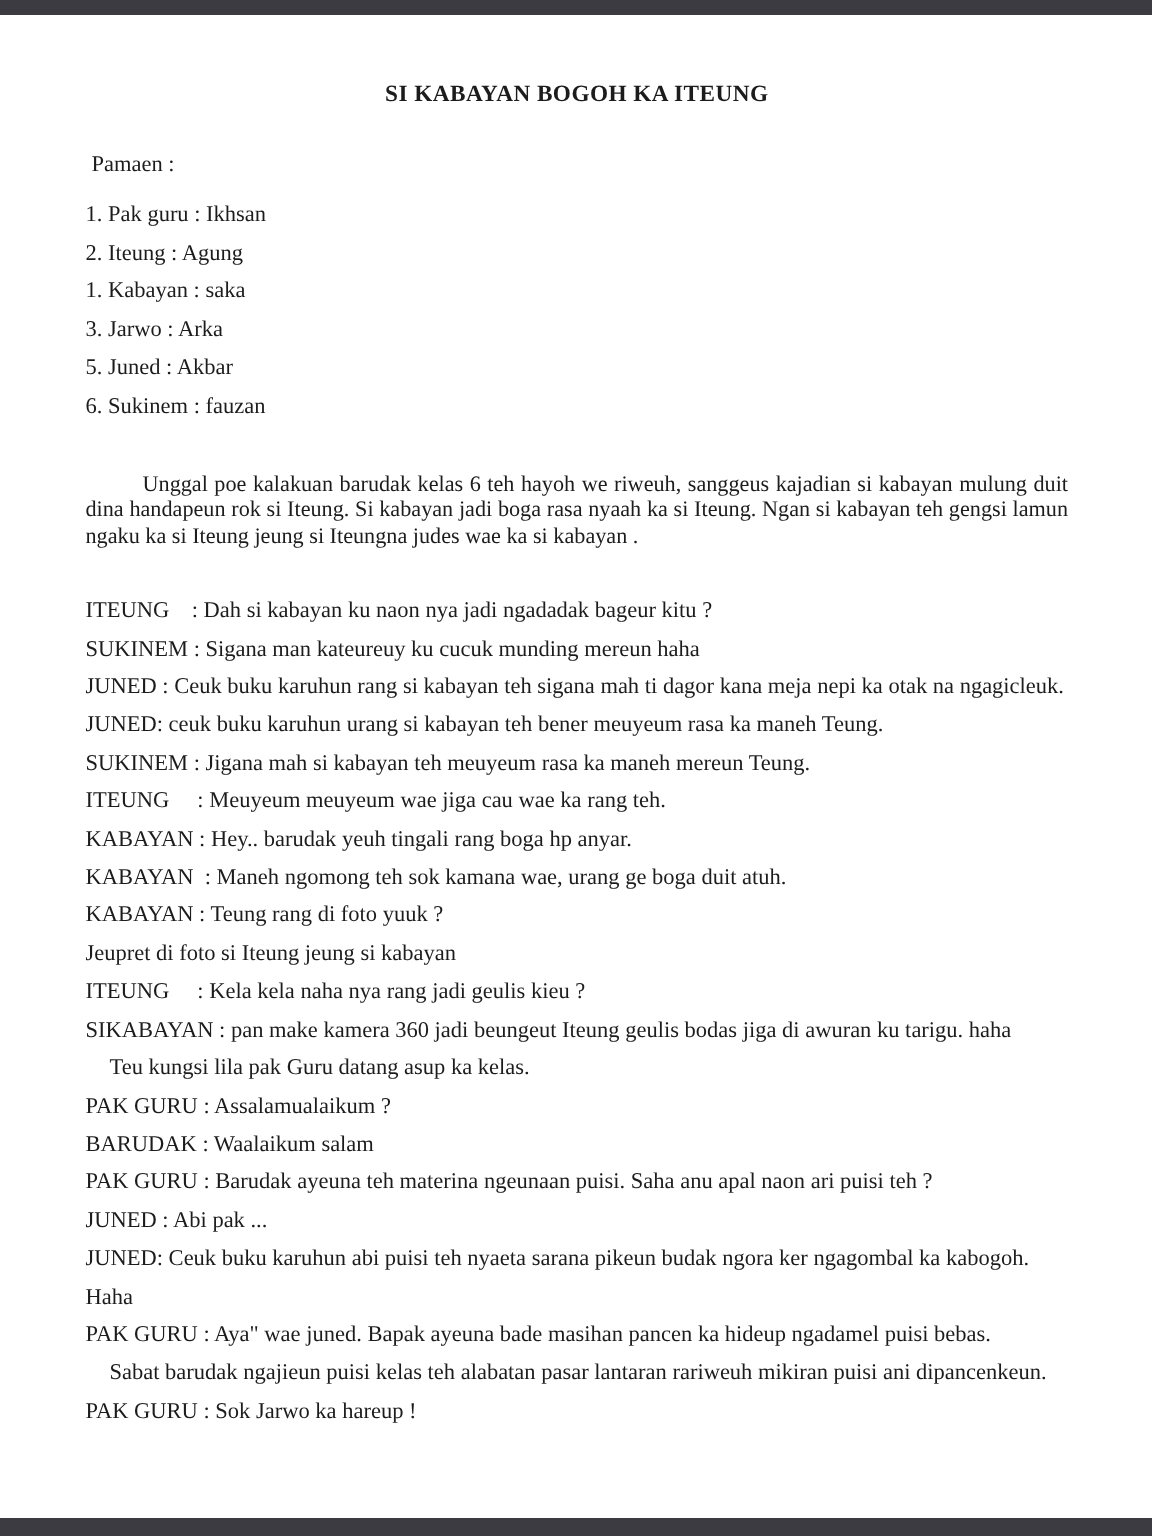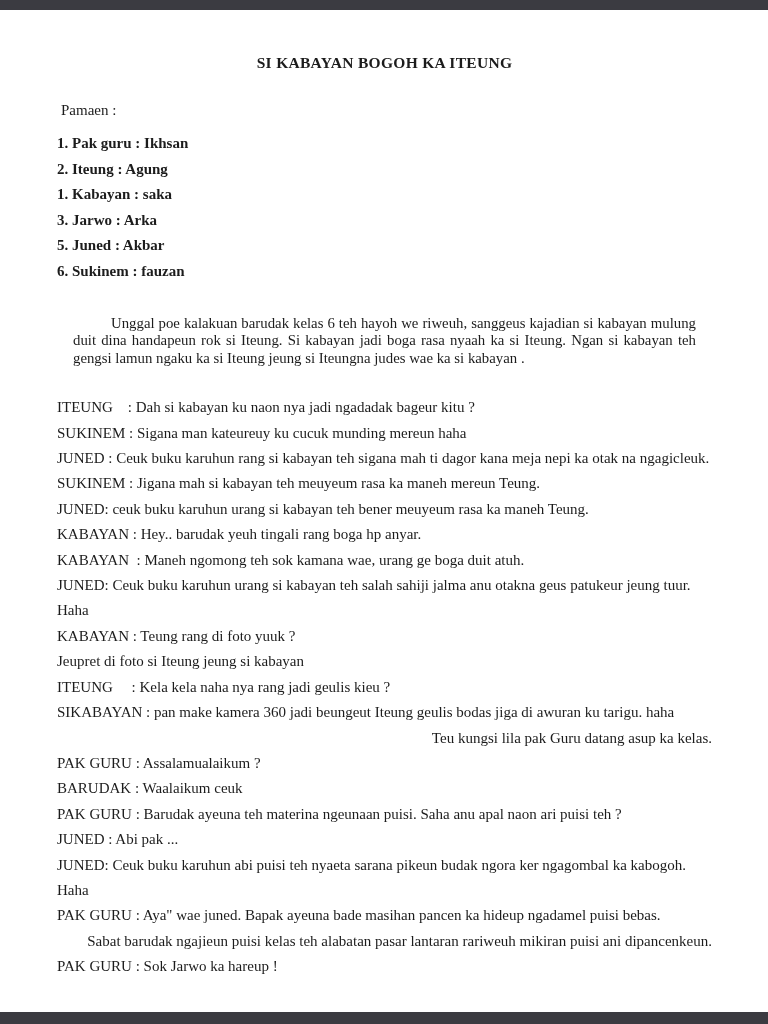--- a/index.html
+++ b/index.html
@@ -47,42 +47,42 @@
     margin: 0;
     letter-spacing: 0.3px;
   }
   .cast-header {
     margin: 28px 0 0;
     padding-left: 4px;
     font-size: 15px;
     line-height: 20px;
     white-space: pre-wrap;
   }
-  .cast-list { margin-top: 11px; font-weight: bold; }
+  .cast-list { margin-top: 11px; }
   .cast-item {
     margin: 0;
     font-size: 15px;
     line-height: 25.5px;
     white-space: pre-wrap;
   }
   .narration {
-    margin: 31px 16px 0;
+    margin: 31px 0 0;
     font-size: 14.8px;
     line-height: 17.4px;
     text-align: justify;
     text-indent: 38px;
   }
   .dialogue-list { margin-top: 28px; }
   .line {
     margin: 0;
     font-size: 15px;
     line-height: 25.4px;
     white-space: pre-wrap;
   }
-  .line.indent { padding-left: 16px; text-align: right; }
+  .line.indent { padding-left: 16px; }
 </style>
 </head>
 <body>
 
 <div class="viewer">
   <div class="chrome top" style="background: rgb(59, 59, 65);"></div>
 
   <div class="page">
     <h1 class="doc-title">SI KABAYAN BOGOH KA ITEUNG</h1>
 
@@ -96,32 +96,32 @@
         <p class="cast-item">5. Juned : Akbar</p>
         <p class="cast-item">6. Sukinem : fauzan</p>
       </div>
 
     <p class="narration">Unggal poe kalakuan barudak kelas 6 teh hayoh we riweuh, sanggeus kajadian si kabayan mulung duit dina handapeun rok si Iteung. Si kabayan jadi boga rasa nyaah ka si Iteung. Ngan si kabayan teh gengsi lamun ngaku ka si Iteung jeung si Iteungna judes wae ka si kabayan .</p>
 
     <div class="dialogue-list" id="dialogue-list">
         <p class="line">ITEUNG    : Dah si kabayan ku naon nya jadi ngadadak bageur kitu ?</p>
         <p class="line">SUKINEM : Sigana man kateureuy ku cucuk munding mereun haha</p>
         <p class="line">JUNED : Ceuk buku karuhun rang si kabayan teh sigana mah ti dagor kana meja nepi ka otak na ngagicleuk.</p>
+        <p class="line">JUNED: ceuk buku karuhun urang si kabayan teh bener meuyeum rasa ka maneh Teung.</p>
         <p class="line">SUKINEM : Jigana mah si kabayan teh meuyeum rasa ka maneh mereun Teung.</p>
-        <p class="line">JUNED: ceuk buku karuhun urang si kabayan teh bener meuyeum rasa ka maneh Teung.</p>
+        <p class="line">ITEUNG     : Meuyeum meuyeum wae jiga cau wae ka rang teh.</p>
         <p class="line">KABAYAN : Hey.. barudak yeuh tingali rang boga hp anyar.</p>
         <p class="line">KABAYAN  : Maneh ngomong teh sok kamana wae, urang ge boga duit atuh.</p>
-        <p class="line">JUNED: Ceuk buku karuhun urang si kabayan teh salah sahiji jalma anu otakna geus patukeur jeung tuur. Haha</p>
         <p class="line">KABAYAN : Teung rang di foto yuuk ?</p>
         <p class="line">Jeupret di foto si Iteung jeung si kabayan</p>
         <p class="line">ITEUNG     : Kela kela naha nya rang jadi geulis kieu ?</p>
         <p class="line">SIKABAYAN : pan make kamera 360 jadi beungeut Iteung geulis bodas jiga di awuran ku tarigu. haha</p>
         <p class="line indent">Teu kungsi lila pak Guru datang asup ka kelas.</p>
         <p class="line">PAK GURU : Assalamualaikum ?</p>
-        <p class="line">BARUDAK : Waalaikum ceuk</p>
+        <p class="line">BARUDAK : Waalaikum salam</p>
         <p class="line">PAK GURU : Barudak ayeuna teh materina ngeunaan puisi. Saha anu apal naon ari puisi teh ?</p>
         <p class="line">JUNED : Abi pak ...</p>
         <p class="line">JUNED: Ceuk buku karuhun abi puisi teh nyaeta sarana pikeun budak ngora ker ngagombal ka kabogoh. Haha</p>
         <p class="line">PAK GURU : Aya" wae juned. Bapak ayeuna bade masihan pancen ka hideup ngadamel puisi bebas.</p>
         <p class="line indent">Sabat barudak ngajieun puisi kelas teh alabatan pasar lantaran rariweuh mikiran puisi ani dipancenkeun.</p>
         <p class="line">PAK GURU : Sok Jarwo ka hareup !</p>
       </div>
   </div>
 
   <div class="chrome bottom" style="background: rgb(59, 59, 65);"></div>

